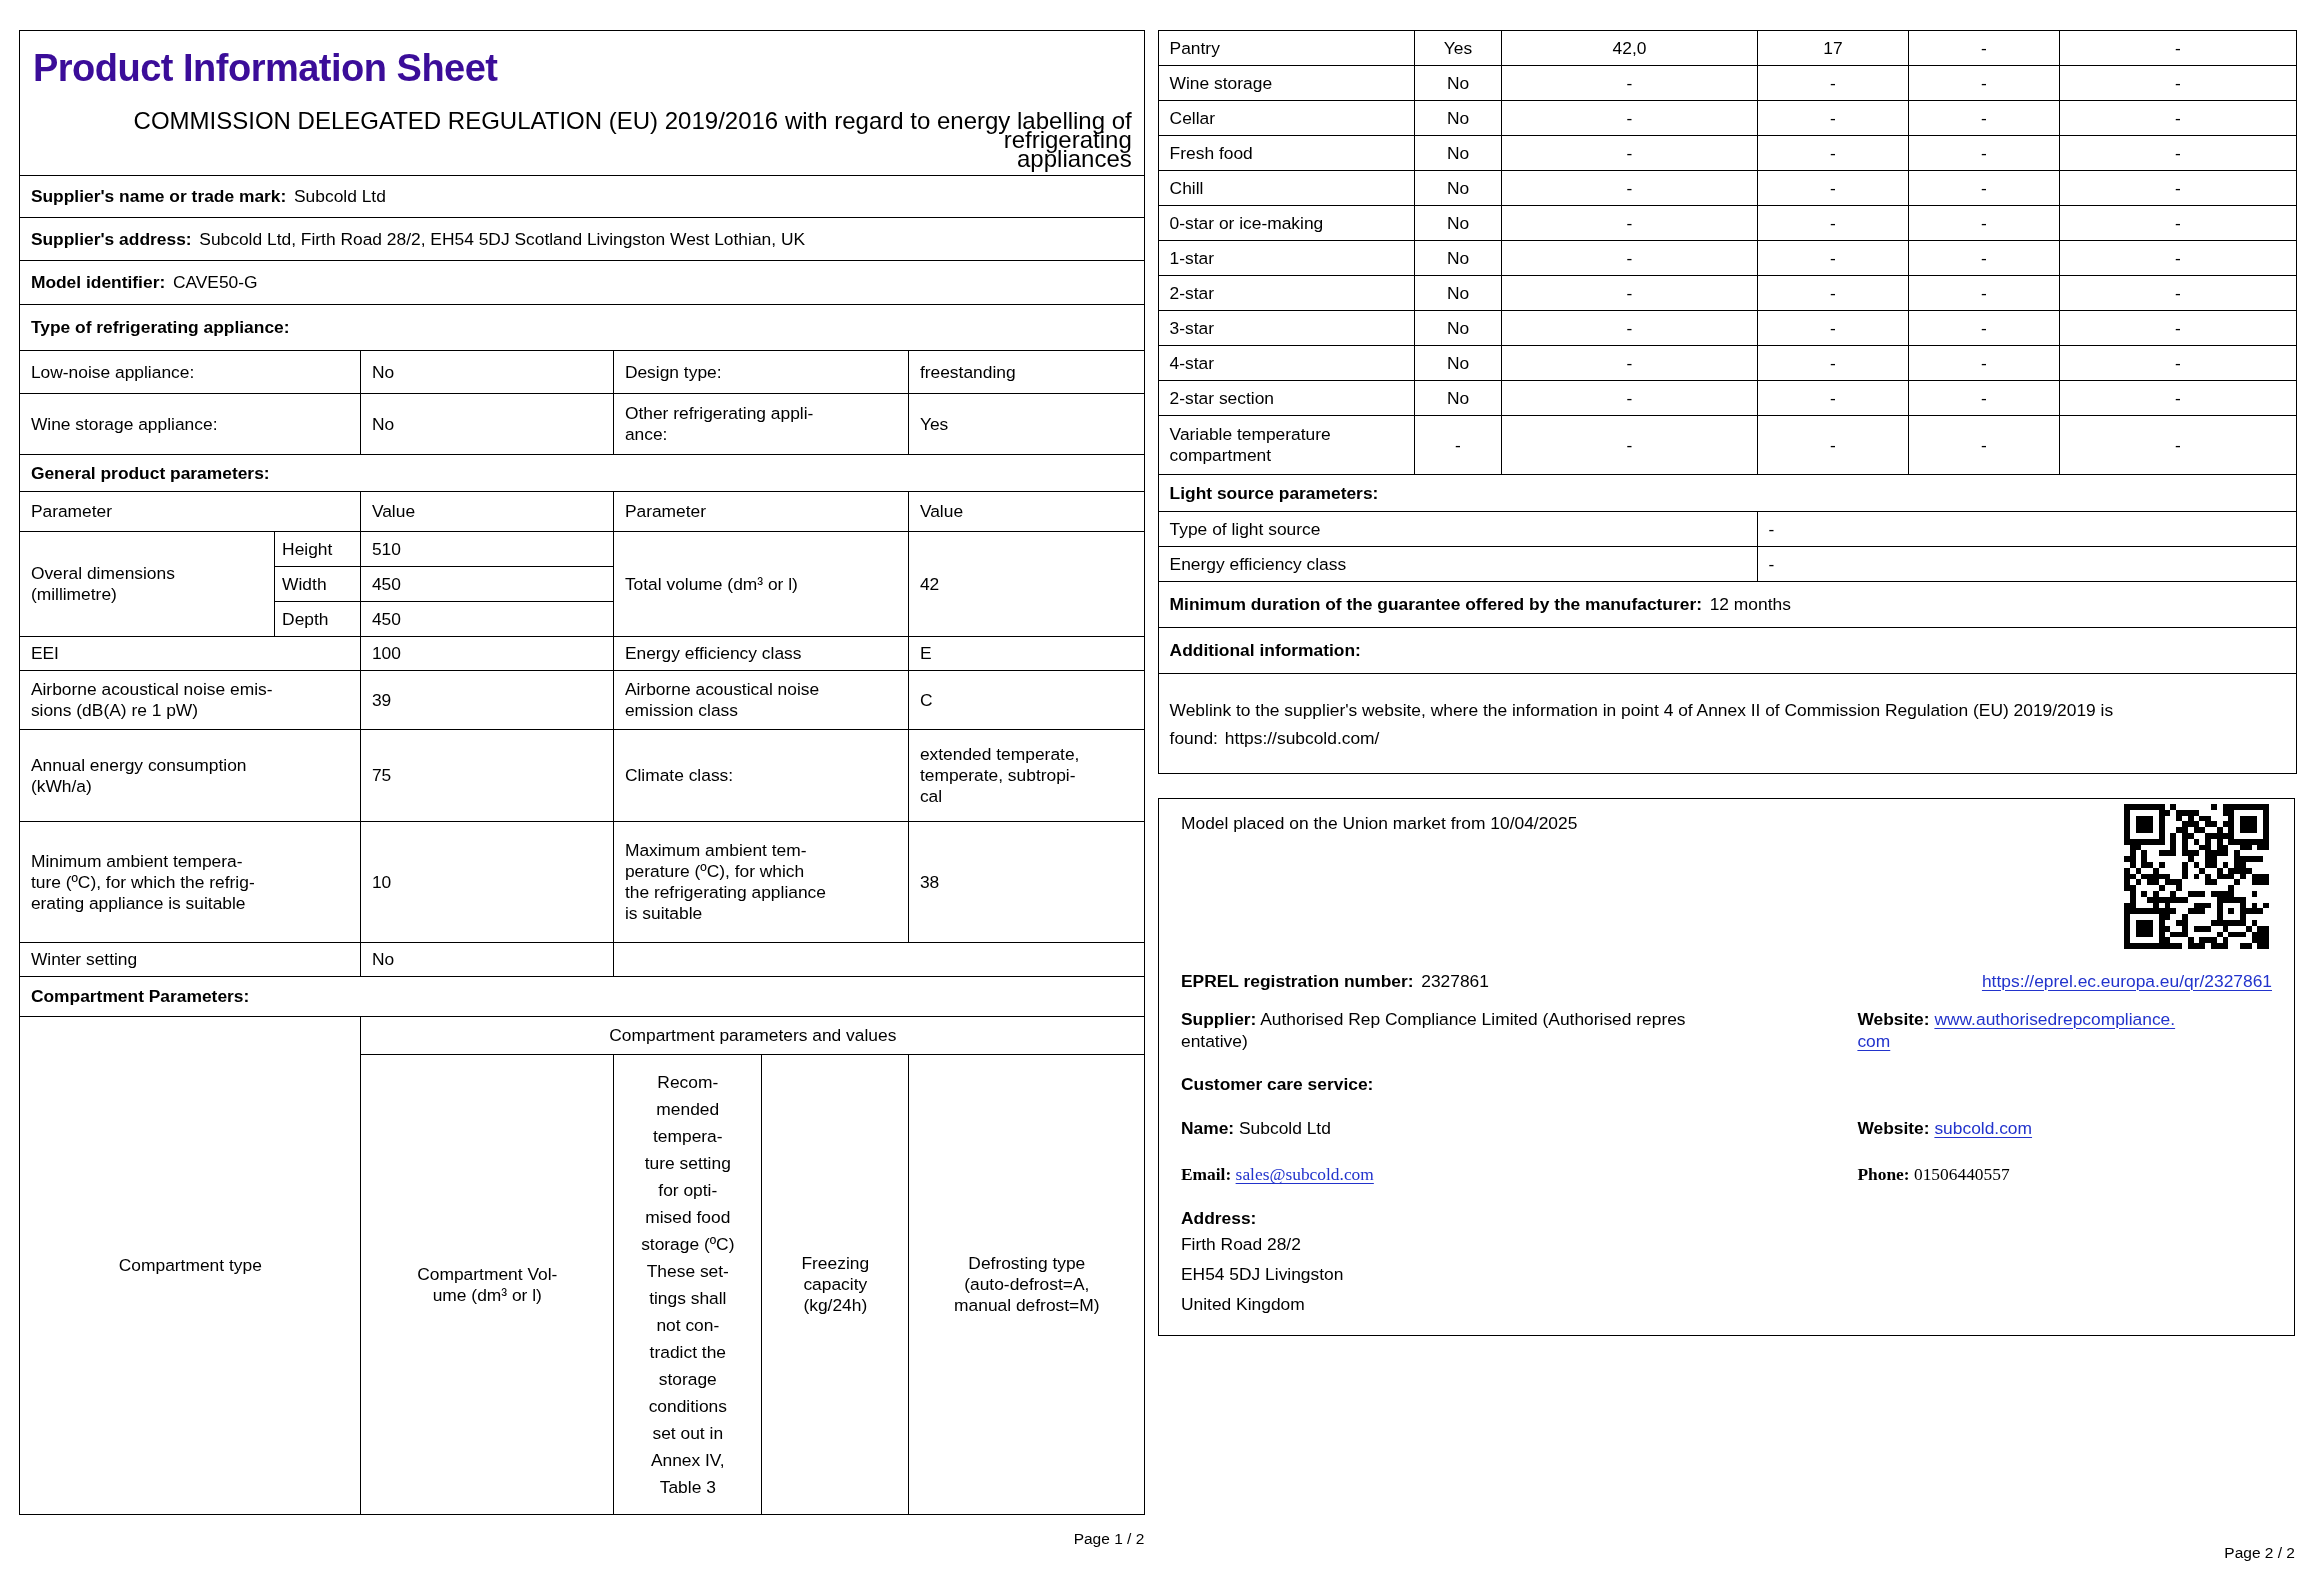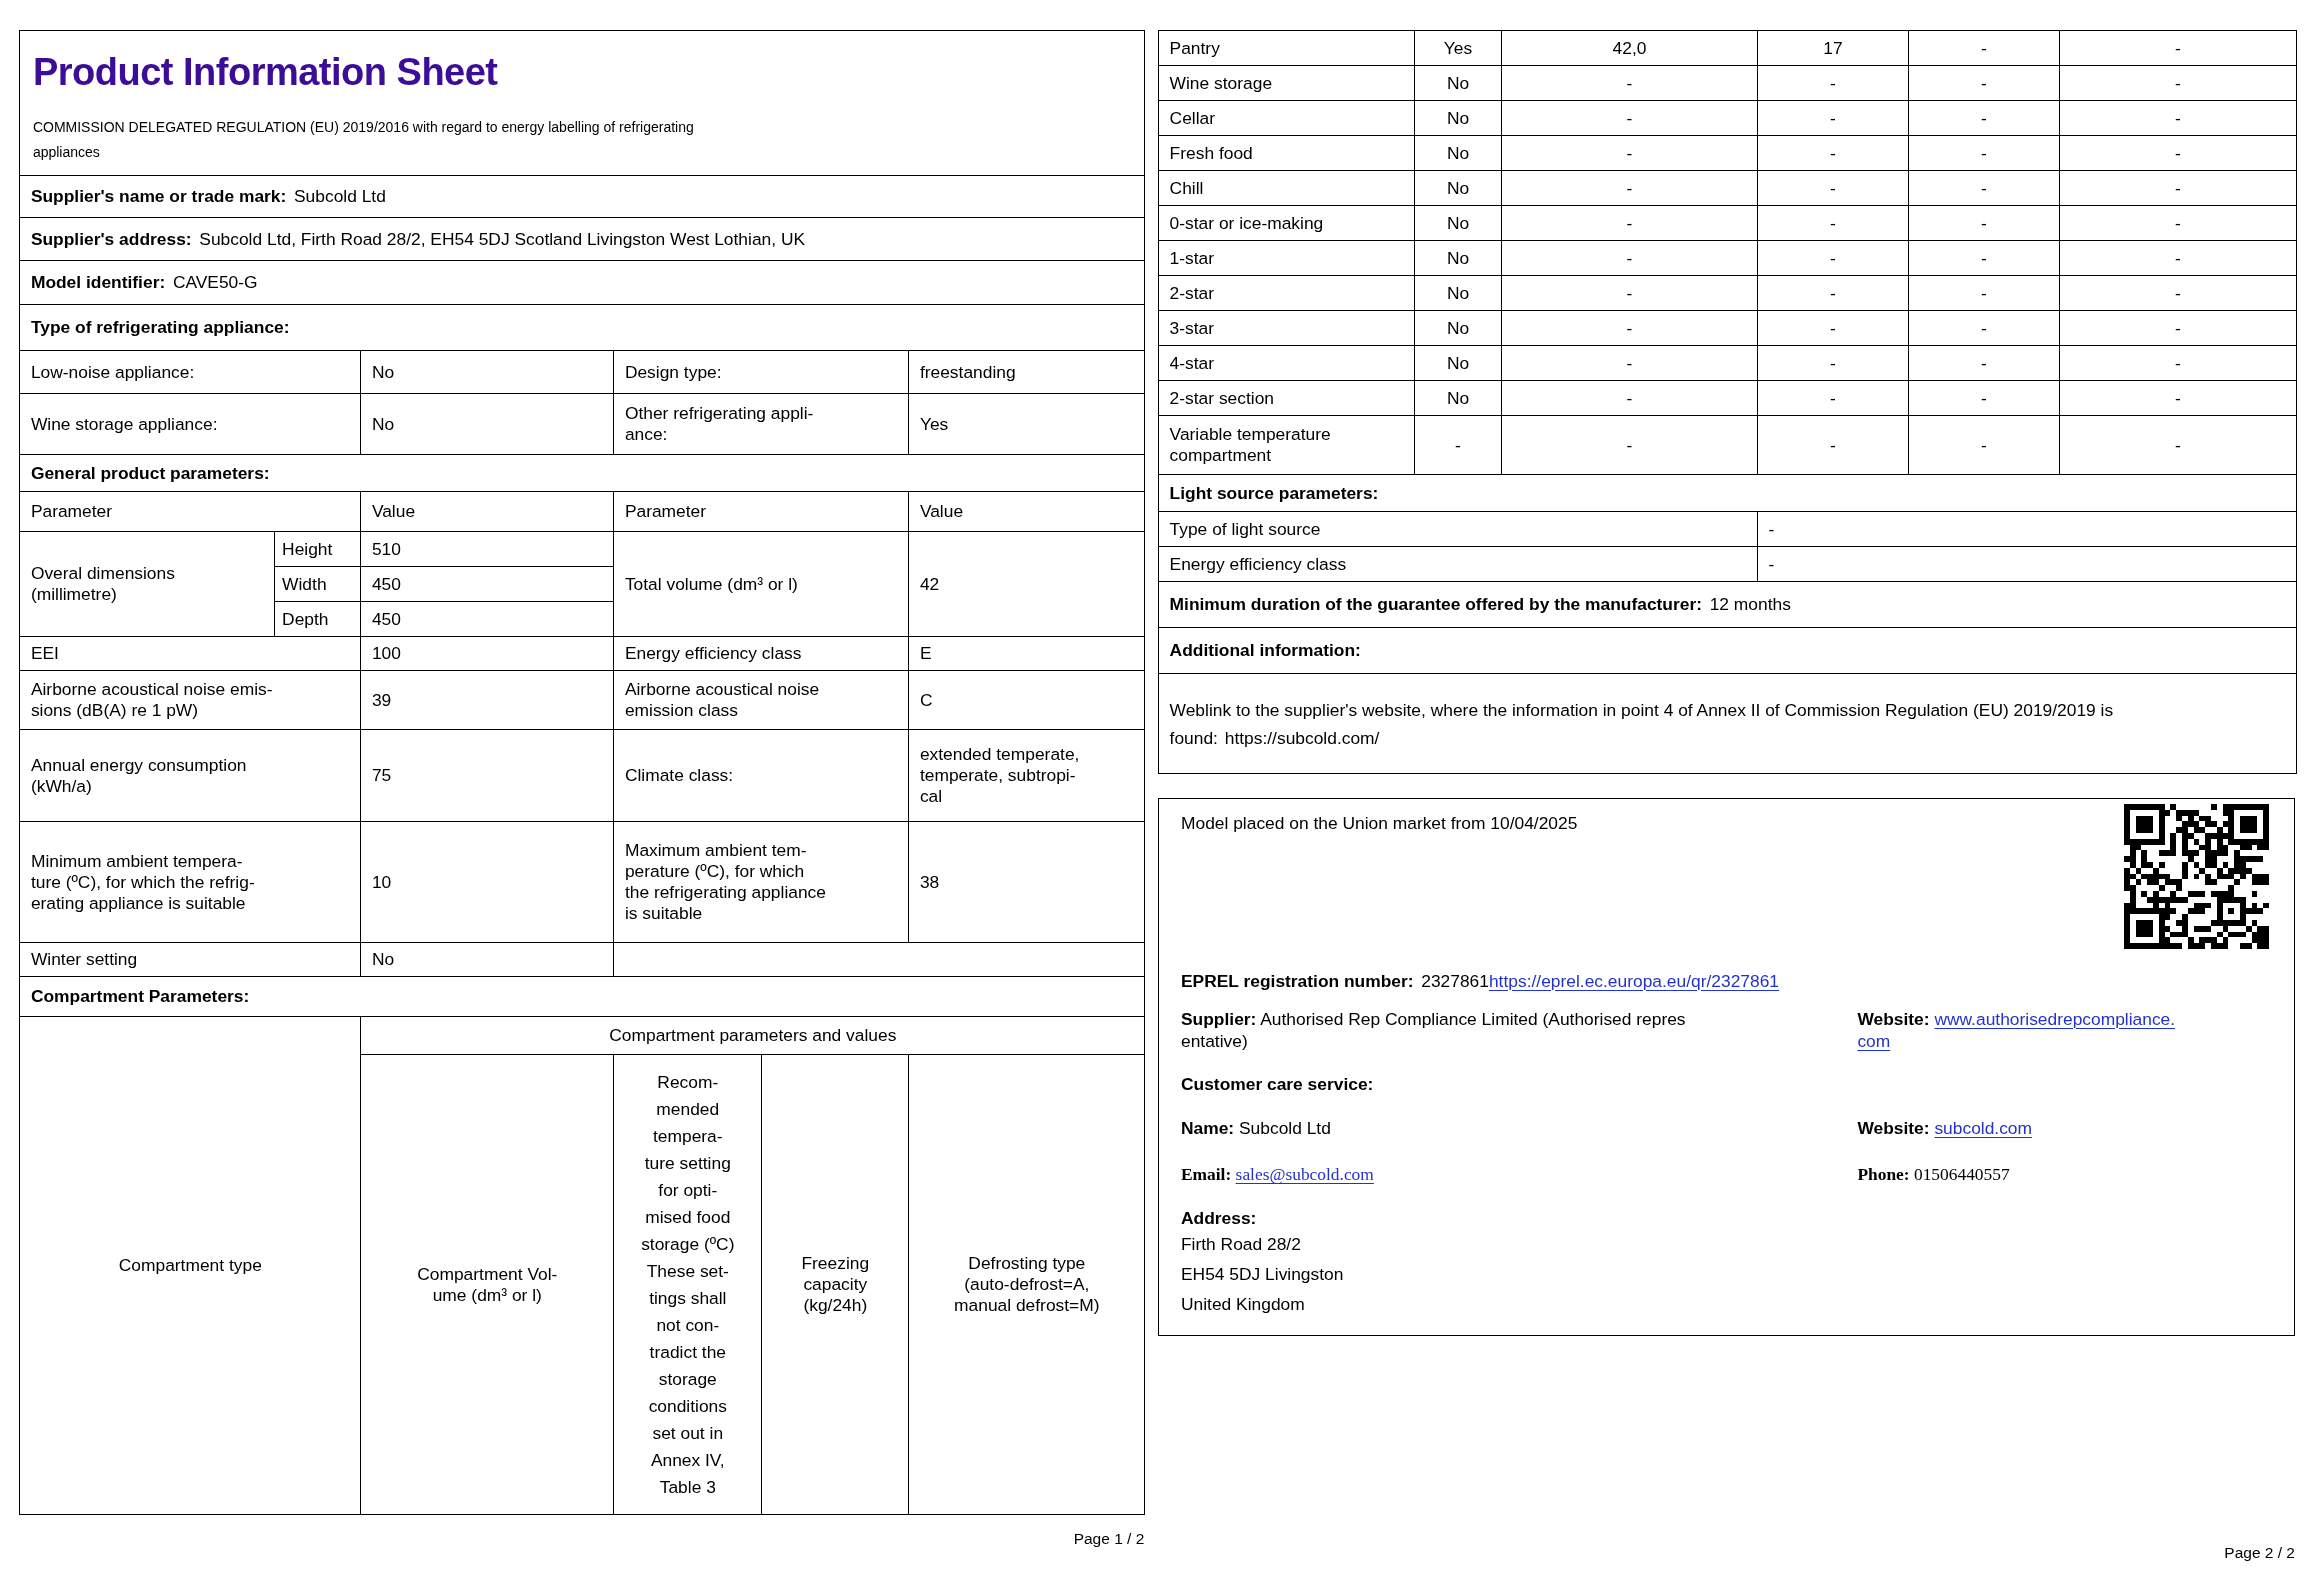--- a/index.html
+++ b/index.html
@@ -17,36 +17,36 @@
   #t2{width:1137px;border:1.9px solid #000;}
   td{
     border:1.4px solid #000;vertical-align:middle;
     padding:5.8px 10.6px;font-size:17.4px;line-height:21px;overflow:hidden;
   }
   .title-cell{border:none;padding:13.5px 12.6px 4.8px 12.6px;}
   .title-cell h1{
     margin:1.9px 0 22px 0;font-size:38px;line-height:1.08;font-weight:700;
     color:var(--accent);letter-spacing:-0.5px;
   }
-  .regulation{font-size:14px;line-height:25px;white-space:pre-line;}
+  .regulation{font-size:24px;line-height:19px;white-space:pre-line;text-align:right;}
   .b{font-weight:700;}
   .v{margin-left:7.7px;}
   .pl{white-space:pre-line;}
   .ct{text-align:center;}
   .tall{line-height:27px;padding:3.9px 2.9px;}
   .sub{padding-left:6.8px;padding-right:3.9px;}
   .weblink{line-height:28px;}
   .url-black{margin-left:6.8px;}
   a.link{color:var(--link);text-decoration:underline;text-decoration-thickness:1.4px;text-underline-offset:3.4px;}
   .market{
     position:relative;margin-top:24px;height:538px;border:1.9px solid #000;
     padding:12.6px 22px;box-sizing:border-box;font-size:17.4px;line-height:22px;
   }
   .qr{position:absolute;top:4.8px;right:25px;width:145px;height:145px;}
-  .m-eprel{display:flex;align-items:baseline;margin-top:136px;}
+  .m-eprel{display:flex;justify-content:space-between;align-items:baseline;margin-top:136px;}
   .m-grid{display:grid;grid-template-columns:62% 38%;}
   .m-sup{margin-top:16.4px;}
   .m-care{margin-top:21px;}
   .m-name{margin-top:22px;}
   .m-email{margin-top:24px;font-family:Liberation Serif, serif;}
   .m-addr{margin-top:22px;}
   .addr-lines{white-space:pre-line;line-height:30px;}
   .footer{position:absolute;text-align:right;font-size:15.5px;}
   #f1{left:19.3px;top:1530px;width:1125px;}
   #f2{left:1158px;top:1544px;width:1137px;}

